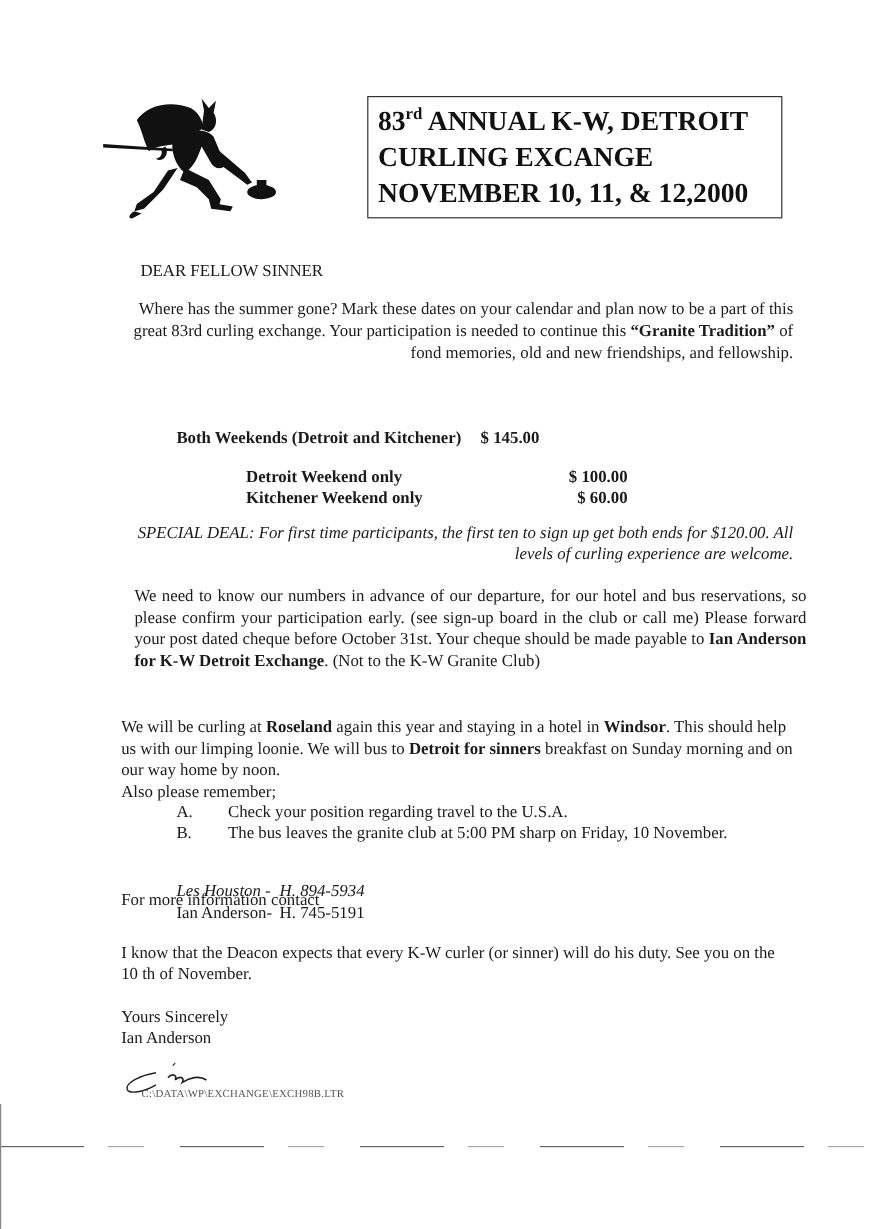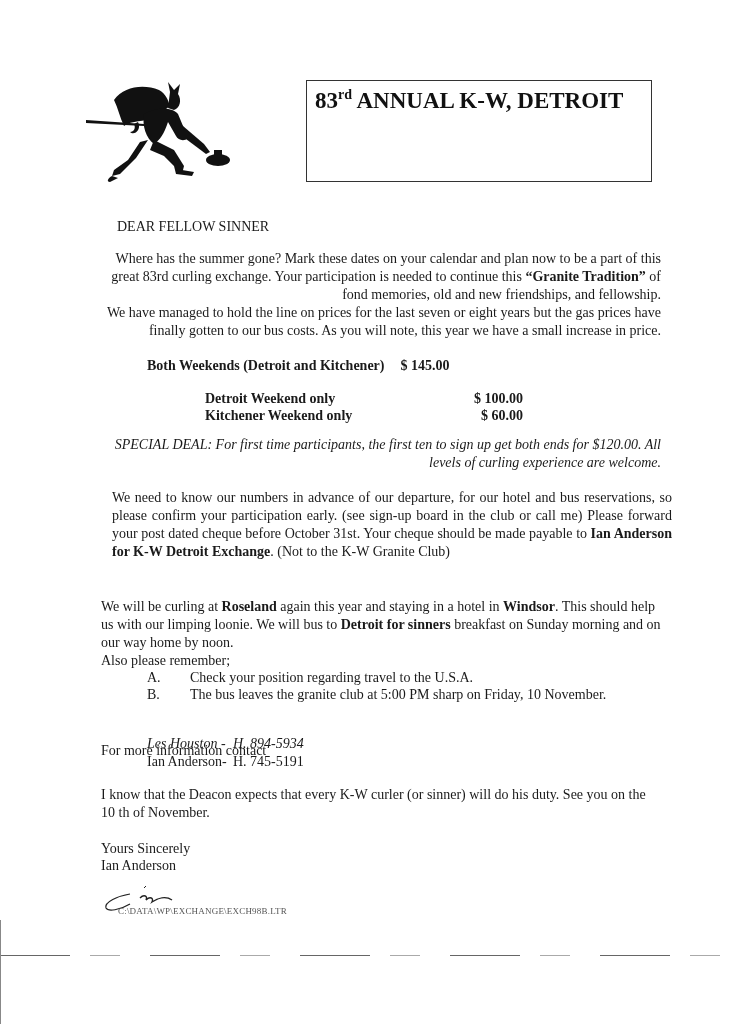--- a/index.html
+++ b/index.html
@@ -77,27 +77,28 @@
     <ellipse cx="134" cy="82" rx="12" ry="6"></ellipse>
     <rect x="130" y="72" width="8" height="5"></rect>
 
     <path d="M2 42 L60 46 L60 48 L2 45 Z"></path>
     <path d="M54 44 C58 52, 50 58, 46 54 C50 54, 52 50, 50 46 Z"></path>
   </g>
 </svg>
 
 <div class="title-box">
   <div><span>83</span><sup>rd</sup><span> ANNUAL K-W, DETROIT</span></div>
+  <div>CURLING EXCANGE</div>
+  <div>NOVEMBER 10, 11, &amp; 12,2000</div>
 </div>
 
 <div class="text greeting">DEAR FELLOW SINNER</div>
 
 <div class="text p1">
   <span>Where has the summer gone?  Mark these dates on your calendar and plan now to be a part of this great 83rd curling exchange. Your participation is needed to continue this </span><b>“Granite Tradition”</b><span> of fond memories, old and new friendships, and fellowship.</span><br>
-  <span>We have managed to hold the line on prices for the last seven or eight years but the gas prices have finally gotten to our bus costs.  As you will note, this year we have a small increase in price.</span>
 </div>
 
 <div class="price-both">
   <span>Both Weekends (Detroit and Kitchener)</span><span class="amt">$ 145.00</span>
 </div>
 <div class="price-row pr1">
   <span>Detroit Weekend only</span><span class="amt">$  100.00</span>
 </div>
 <div class="price-row pr2">
   <span>Kitchener Weekend only</span><span class="amt">$  60.00</span>

